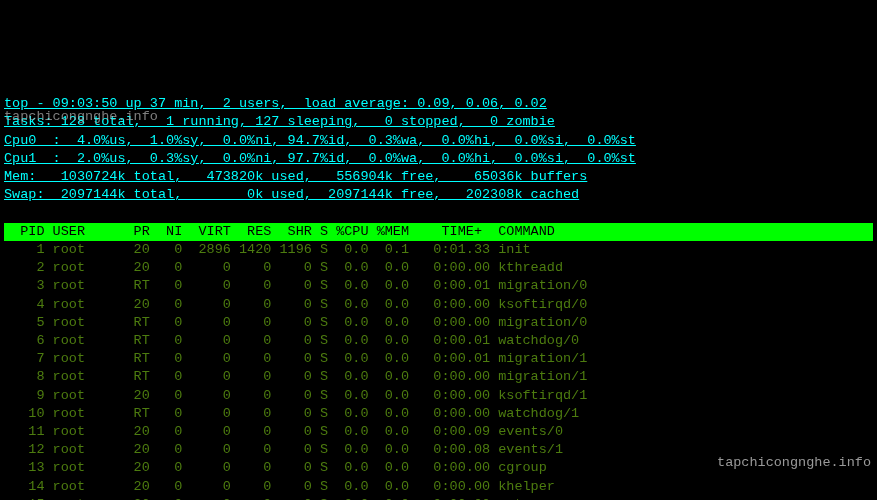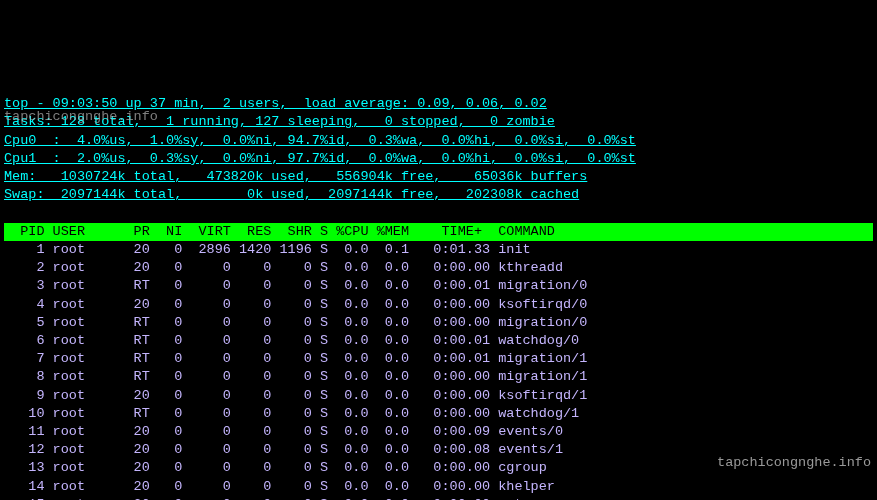--- a/index.html
+++ b/index.html
@@ -19,21 +19,21 @@
   .summary {
     color: #00ffff;
     text-decoration: underline;
   }
   .header-row {
     background: #00ff00;
     color: #000000;
     display: block;
   }
   .proc-row {
-    color: #c4b5fd;
+    color: #4d7c0f;
     display: block;
   }
   .proc-block {
     display: block;
   }
   .watermark-left {
     position: absolute;
     top: 108px;
     left: 4px;
     color: rgba(180,180,180,0.7);

